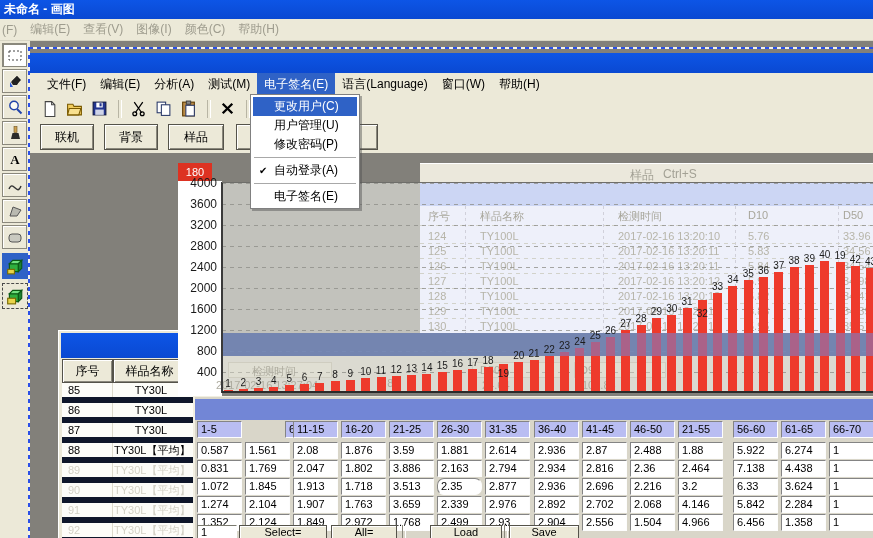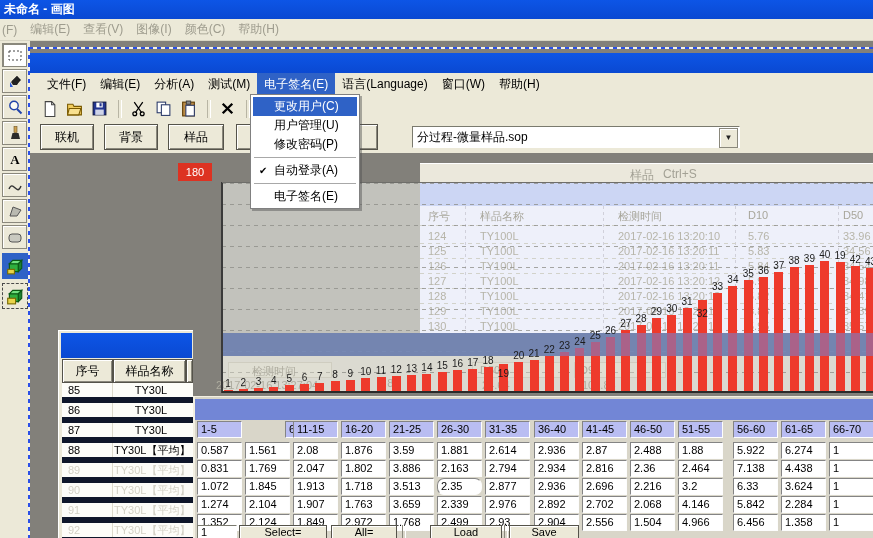--- a/index.html
+++ b/index.html
@@ -274,24 +274,20 @@
     <div class="tb-icon">
       <span>
         <svg width="17" height="17" viewBox="0 0 16 16">
           <circle cx="8" cy="8" r="6" fill="#cfe2ff" stroke="#2255bb"></circle>
           <path d="M2 8h12M8 2c3.2 3 3.2 9 0 12M8 2c-3.2 3-3.2 9 0 12" stroke="#2255bb" fill="none"></path>
         </svg>
       </span>
     </div>
   </div>
 <div class="abs" id="app-btnrow">
-  <div id="sop-combo">
-    <span class="nowrap">分过程-微量样品.sop</span>
-    <span id="sop-arrow">▼</span>
-  </div>
 <div class="qbtn" style="left: 10px; width: 54px;">联机</div>
     <div class="qbtn" style="left: 74px; width: 54px;">背景</div>
     <div class="qbtn" style="left: 138px; width: 56px;">样品</div>
     <div class="qbtn" style="left: 206px; width: 54px;"></div>
     <div class="qbtn" style="left: 326px; width: 22px;"></div>
   </div>
 
 <div class="abs" id="list-win">
   <div id="list-title"></div>
   <div id="list-rows">
@@ -411,20 +407,32 @@
       <div class="bg-cell" style="left: 60px; top: 138px;">TY100L</div>
       <div class="bg-cell" style="left: 198px; top: 138px;">2017-02-16 13:20:14</div>
       <div class="bg-cell" style="left: 328px; top: 138px;">5.95</div>
       <div class="bg-cell" style="left: 423px; top: 138px;">35.57</div>
     </div>
   <div id="hint-bar">
     <span class="abs nowrap" style="left:210px;top:3px;">样品</span>
     <span class="abs nowrap" style="left:243px;top:3px;">Ctrl+S</span>
   </div>
   <div id="chart-ybox">180</div>
+  <div id="chart-ystrip">
+      <div class="ytick" style="top: -5px;">4000</div>
+      <div class="ytick" style="top: 16px;">3600</div>
+      <div class="ytick" style="top: 37px;">3200</div>
+      <div class="ytick" style="top: 58px;">2800</div>
+      <div class="ytick" style="top: 79px;">2400</div>
+      <div class="ytick" style="top: 100px;">2000</div>
+      <div class="ytick" style="top: 121px;">1600</div>
+      <div class="ytick" style="top: 142px;">1200</div>
+      <div class="ytick" style="top: 163px;">800</div>
+      <div class="ytick" style="top: 184px;">400</div>
+    </div>
   <div id="grid-layer">
       <div class="gridline" style="top: 20px;"></div>
       <div class="gridline" style="top: 41px;"></div>
       <div class="gridline" style="top: 62px;"></div>
       <div class="gridline" style="top: 83px;"></div>
       <div class="gridline" style="top: 104px;"></div>
       <div class="gridline" style="top: 125px;"></div>
       <div class="gridline" style="top: 146px;"></div>
       <div class="gridline" style="top: 167px;"></div>
       <div class="gridline" style="top: 188px;"></div>
@@ -544,21 +552,21 @@
       <div class="dt-cell hdr" style="left: 2px; top: 24px; width: 45px;">1-5</div>
       <div class="dt-cell hdr" style="left: 50px; top: 24px; width: 45px; margin-left: 40px;">6-10</div>
       <div class="dt-cell hdr" style="left: 98px; top: 24px; width: 45px;">11-15</div>
       <div class="dt-cell hdr" style="left: 146px; top: 24px; width: 45px;">16-20</div>
       <div class="dt-cell hdr" style="left: 194px; top: 24px; width: 45px;">21-25</div>
       <div class="dt-cell hdr" style="left: 242px; top: 24px; width: 45px;">26-30</div>
       <div class="dt-cell hdr" style="left: 290px; top: 24px; width: 45px;">31-35</div>
       <div class="dt-cell hdr" style="left: 339px; top: 24px; width: 45px;">36-40</div>
       <div class="dt-cell hdr" style="left: 387px; top: 24px; width: 45px;">41-45</div>
       <div class="dt-cell hdr" style="left: 435px; top: 24px; width: 45px;">46-50</div>
-      <div class="dt-cell hdr" style="left: 483px; top: 24px; width: 45px;">51-55</div>
+      <div class="dt-cell hdr" style="left: 483px; top: 24px; width: 45px;">21-55</div>
       <div class="dt-cell hdr" style="left: 538px; top: 24px; width: 45px;">56-60</div>
       <div class="dt-cell hdr" style="left: 586px; top: 24px; width: 45px;">61-65</div>
       <div class="dt-cell hdr" style="left: 634px; top: 24px; width: 45px;">66-70</div>
       <div class="dt-cell val" style="left: 2px; top: 45px; width: 45px;">0.587</div>
       <div class="dt-cell val" style="left: 50px; top: 45px; width: 45px;">1.561</div>
       <div class="dt-cell val" style="left: 98px; top: 45px; width: 45px;">2.08</div>
       <div class="dt-cell val" style="left: 146px; top: 45px; width: 45px;">1.876</div>
       <div class="dt-cell val" style="left: 194px; top: 45px; width: 45px;">3.59</div>
       <div class="dt-cell val" style="left: 242px; top: 45px; width: 45px;">1.881</div>
       <div class="dt-cell val" style="left: 290px; top: 45px; width: 45px;">2.614</div>

